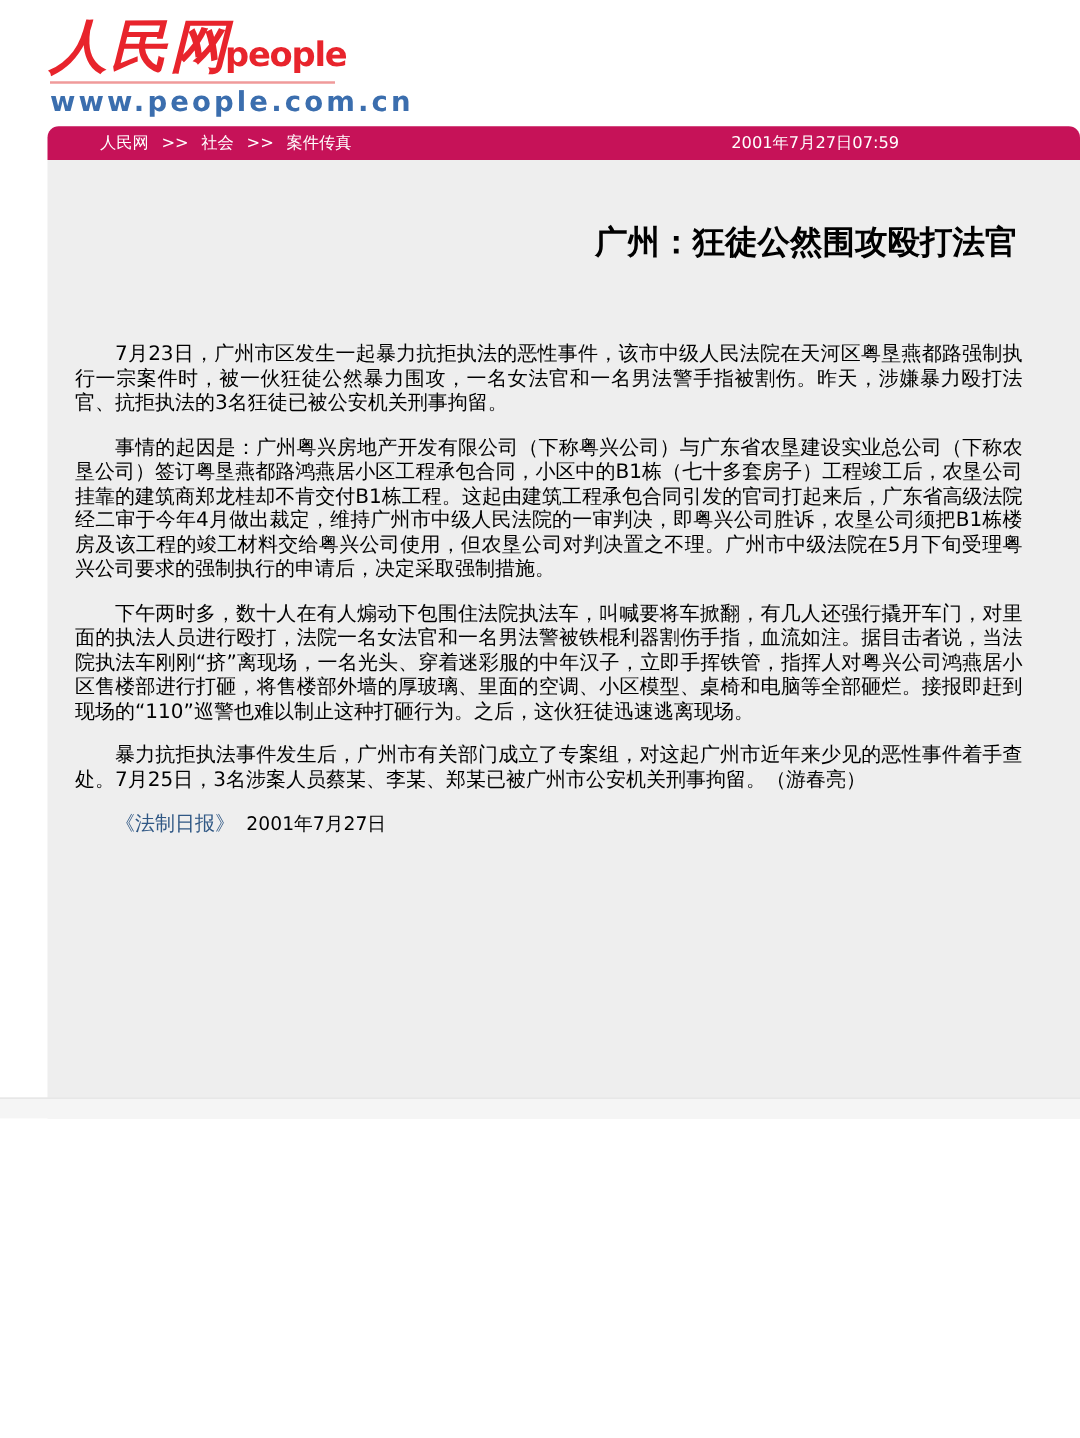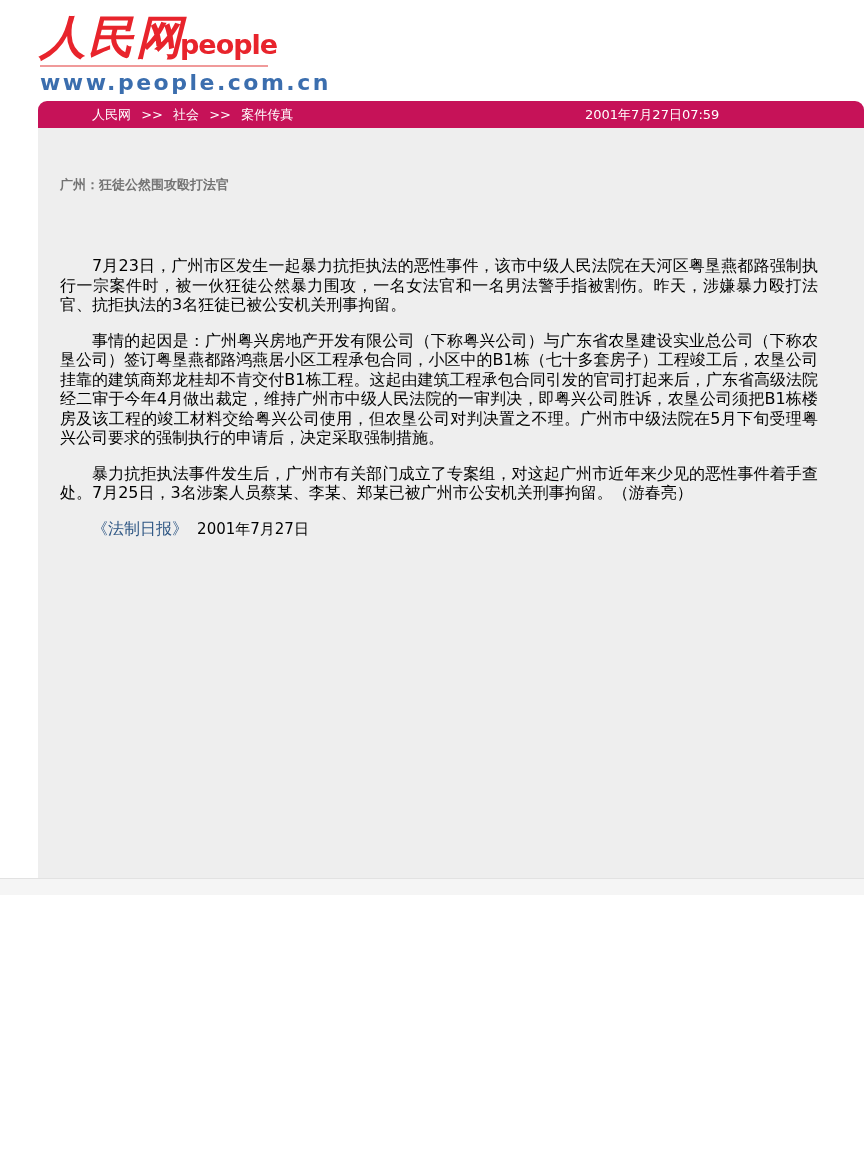--- a/index.html
+++ b/index.html
@@ -72,21 +72,21 @@
     margin-left: 38px;
     height: 27px;
     line-height: 27px;
     background: #c61258;
     border-radius: 9px 9px 0 0;
     color: #ffffff;
     font-size: 13px;
     white-space: nowrap;
   }
   .crumb-items {
-    padding-left: 54px;
+    padding-left: 42px;
   }
   .crumb-link {
     color: #ffffff;
     text-decoration: none;
     cursor: pointer;
   }
   .crumb-sep {
     margin: 0 6px;
   }
   .crumb-date {
@@ -98,24 +98,24 @@
 
   
   .content {
     margin-left: 38px;
     height: 1005px;
     background: #eeeeee;
     overflow: hidden;
   }
   .article-title {
     margin: 48px 50px 62px 22px;
-    text-align: left;
-    font-size: 13px;
+    text-align: right;
+    font-size: 26px;
     font-weight: bold;
-    color: #737373;
+    color: #000000;
   }
   .article-body {
     padding: 0 46px 0 22px;
     font-size: 16px;
     line-height: 19.5px;
     color: #000000;
   }
   .article-body p {
     margin: 0 0 16px 0;
     text-indent: 2em;
@@ -173,20 +173,21 @@
     </span>
     <span class="crumb-date">2001年7月27日07:59</span>
   </div>
 
   <div class="content">
     <h1 class="article-title">广州：狂徒公然围攻殴打法官</h1>
 
     <div class="article-body">
       <p>7月23日，广州市区发生一起暴力抗拒执法的恶性事件，该市中级人民法院在天河区粤垦燕都路强制执行一宗案件时，被一伙狂徒公然暴力围攻，一名女法官和一名男法警手指被割伤。昨天，涉嫌暴力殴打法官、抗拒执法的3名狂徒已被公安机关刑事拘留。</p>
       <p>事情的起因是：广州粤兴房地产开发有限公司（下称粤兴公司）与广东省农垦建设实业总公司（下称农垦公司）签订粤垦燕都路鸿燕居小区工程承包合同，小区中的B1栋（七十多套房子）工程竣工后，农垦公司挂靠的建筑商郑龙桂却不肯交付B1栋工程。这起由建筑工程承包合同引发的官司打起来后，广东省高级法院经二审于今年4月做出裁定，维持广州市中级人民法院的一审判决，即粤兴公司胜诉，农垦公司须把B1栋楼房及该工程的竣工材料交给粤兴公司使用，但农垦公司对判决置之不理。广州市中级法院在5月下旬受理粤兴公司要求的强制执行的申请后，决定采取强制措施。</p>
+      <p>下午两时多，数十人在有人煽动下包围住法院执法车，叫喊要将车掀翻，有几人还强行撬开车门，对里面的执法人员进行殴打，法院一名女法官和一名男法警被铁棍利器割伤手指，血流如注。据目击者说，当法院执法车刚刚“挤”离现场，一名光头、穿着迷彩服的中年汉子，立即手挥铁管，指挥人对粤兴公司鸿燕居小区售楼部进行打砸，将售楼部外墙的厚玻璃、里面的空调、小区模型、桌椅和电脑等全部砸烂。接报即赶到现场的“110”巡警也难以制止这种打砸行为。之后，这伙狂徒迅速逃离现场。</p>
       <p>暴力抗拒执法事件发生后，广州市有关部门成立了专案组，对这起广州市近年来少见的恶性事件着手查处。7月25日，3名涉案人员蔡某、李某、郑某已被广州市公安机关刑事拘留。（游春亮）</p>
 
       <p class="source-line">
         <a class="source-link">《法制日报》</a>
         <span class="source-date">2001年7月27日</span>
       </p>
     </div>
   </div>
 
   <div class="footer-strip"></div>

